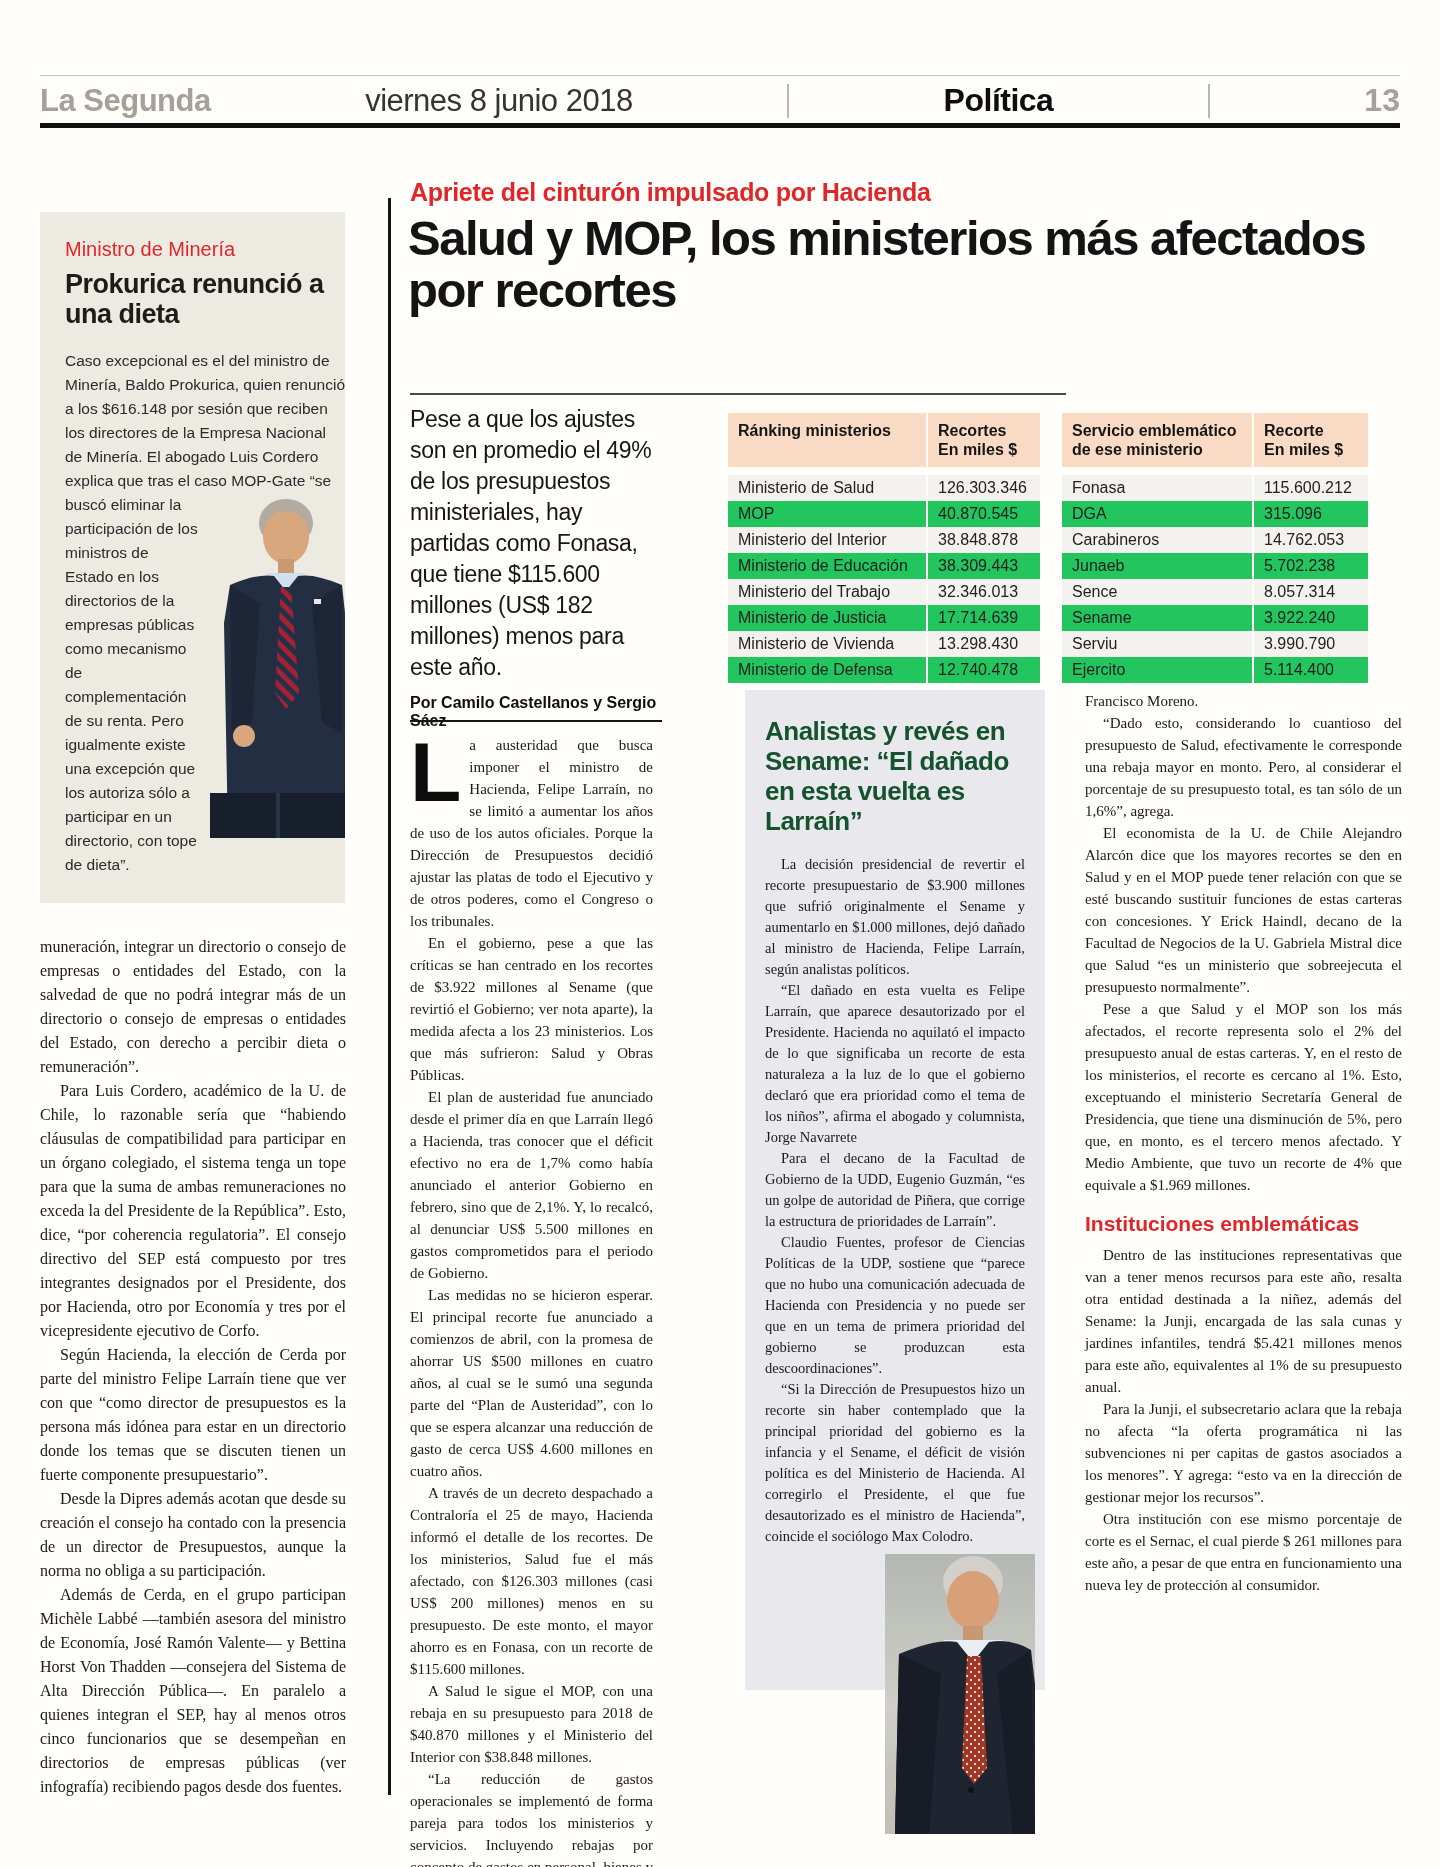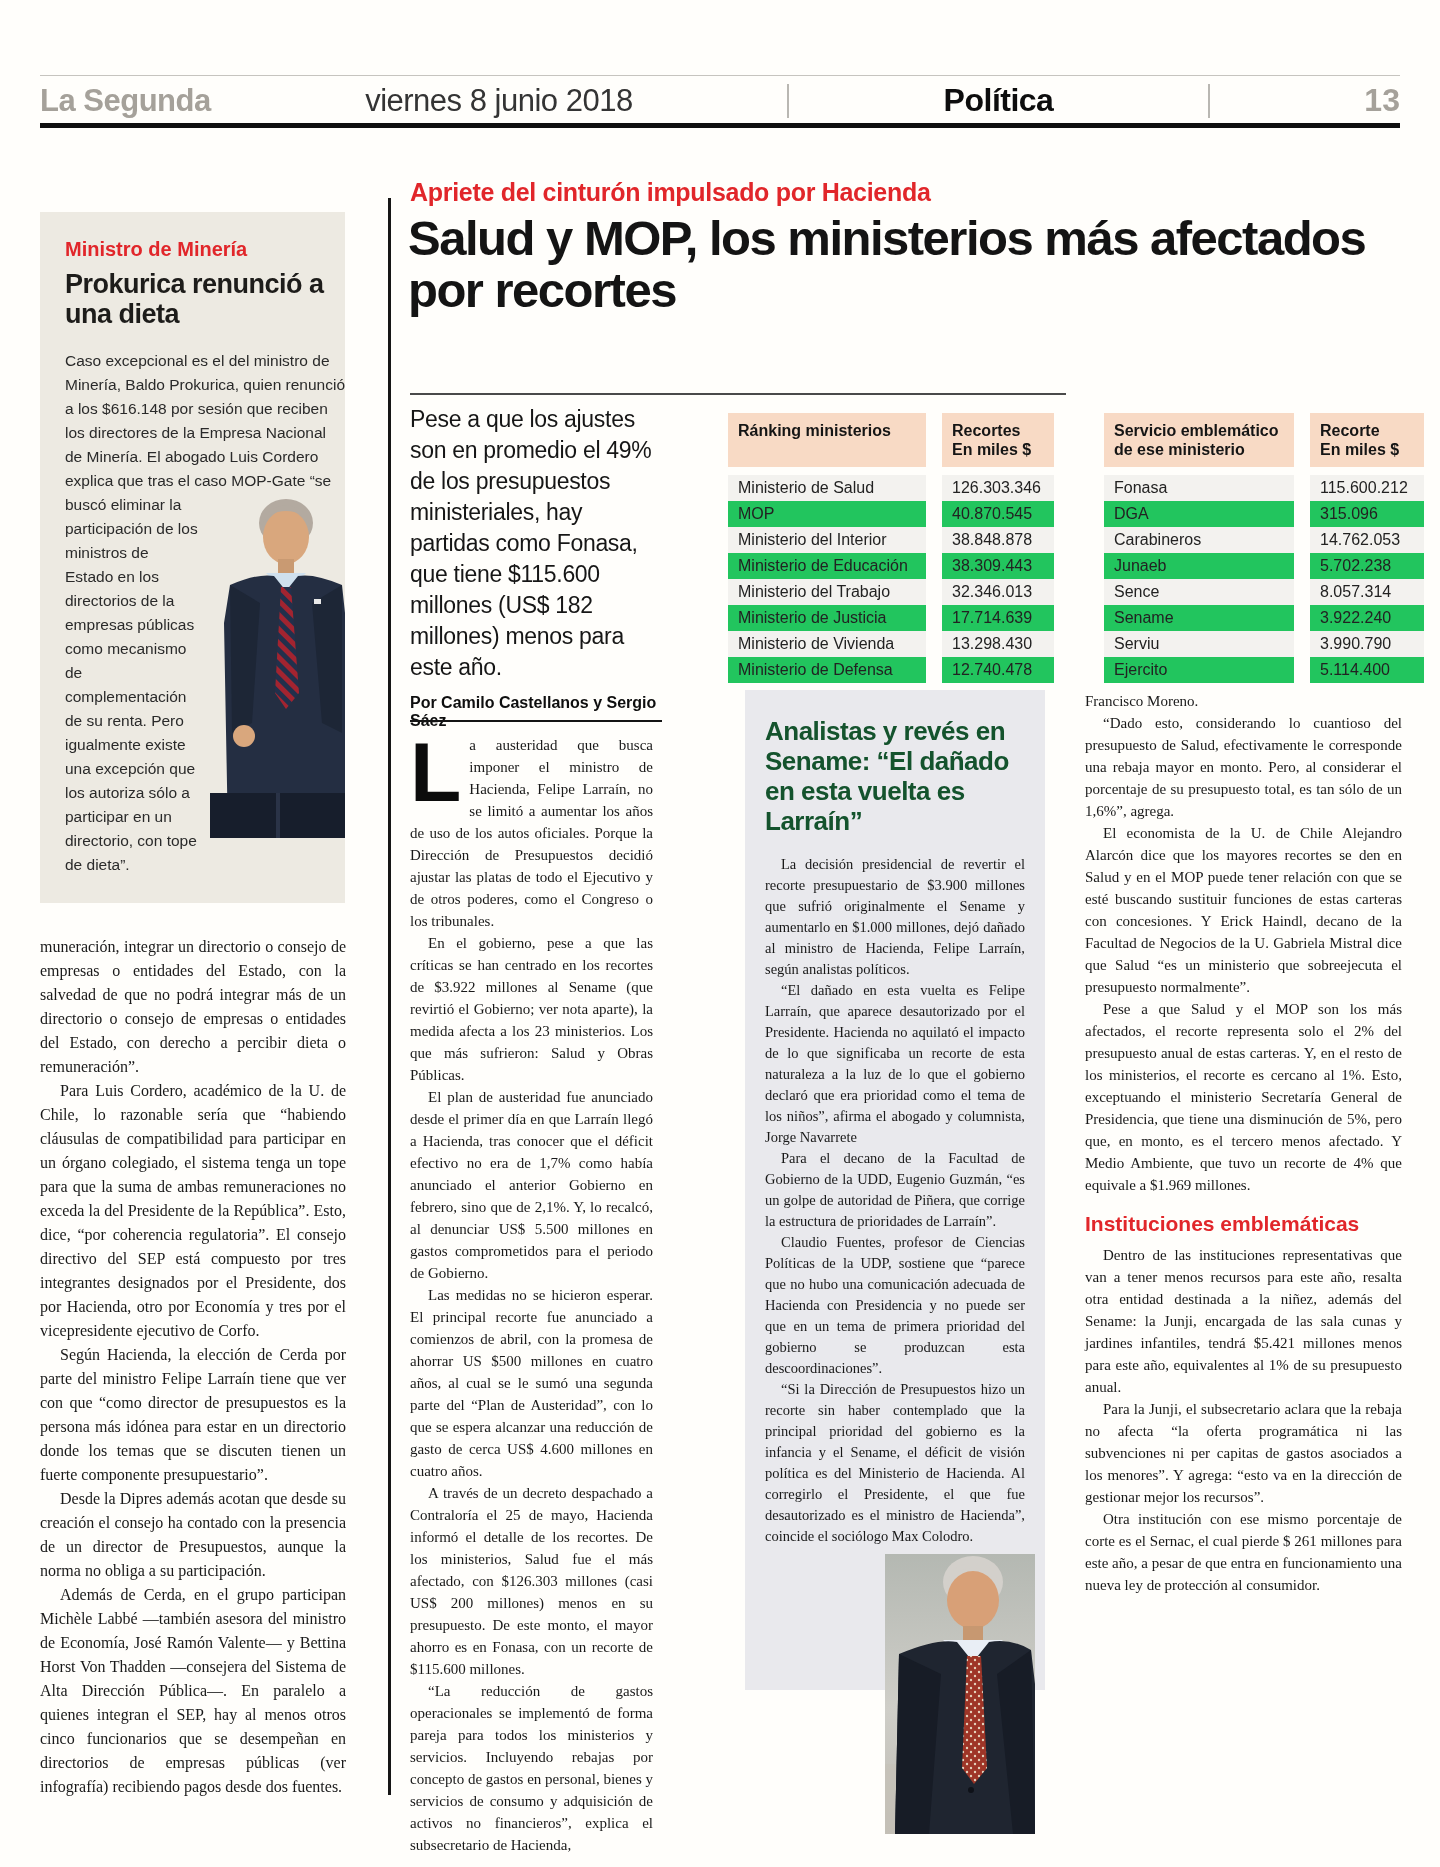--- a/index.html
+++ b/index.html
@@ -14,21 +14,21 @@
   .mh-brand{font-weight:bold;font-size:31px;color:#a5a19a;letter-spacing:-0.5px}
   .mh-date{font-size:31px;color:#343434;letter-spacing:-0.5px}
   .mh-sep{width:2px;height:34px;background:#b9b7b2}
   .mh-section{font-weight:bold;font-size:32px;color:#0d0d0d;letter-spacing:-0.5px}
   .mh-page{font-weight:bold;font-size:32px;color:#a5a19a}
   .blackbar{left:40px;top:123px;width:1360px;height:5px;background:#0f0f0f}
 
   
   .sidebar-box{left:40px;top:212px;width:305px;height:691px;background:#edeae2;
                box-sizing:border-box;padding:26px 0 0 25px}
-  .sb-kicker{font-weight:bold;font-size:20px;color:#e1262a;margin-bottom:8px}
+  .sb-kicker{font-weight:normal;font-size:20px;color:#e1262a;margin-bottom:8px}
   .sb-headline{font-weight:bold;font-size:27px;line-height:30px;color:#1d1c1a;
                width:272px;letter-spacing:-0.5px;margin-bottom:20px}
   .sb-body{width:280px}
   .sb-pusher{float:right;width:1px;height:144px;margin-right:-1px}
   .sb-photo{float:right;clear:right;width:135px;height:345px;margin-left:10px}
   .sb-text{margin:0;font-size:15.5px;line-height:24px;color:#2a2a2a}
 
   
   .left-col{left:40px;top:935px;width:306px}
   .serif p{margin:0;font-family:"Liberation Serif",serif;color:#191919;
@@ -53,21 +53,21 @@
   
   .col1{left:410px;top:734px;width:243px}
   .col1 p{font-size:15px;line-height:22px;text-indent:18px}
   .col1 p.noind{text-indent:0}
   .dropcap{float:left;font-family:"Liberation Sans",sans-serif;font-weight:bold;
            font-size:84px;line-height:66px;color:#0c0c0c;margin:5px 8px 0 0}
 
   
   .mtable{left:728px;top:413px;width:678px}
   .thead,.trow{display:grid;grid-template-columns:198px 112px 18px 190px 114px;
-               column-gap:16px}
+               column-gap:2px}
   .thead{margin-bottom:8px}
   .th{background:#f8dac5;font-weight:bold;font-size:16px;line-height:19px;
       padding:8px 10px;white-space:pre-line;color:#151515}
   .th.num,.td.num{text-align:left}
   .td{font-size:16px;line-height:26px;height:26px;padding:0 10px;white-space:nowrap;
       overflow:hidden;color:#222}
   .trow.r-light .td{background:#f3f2ef}
   .trow.r-dark  .td{background:#22c55e}
   .tgap{background:transparent}
 
@@ -151,20 +151,21 @@
   <div class="abs lead">Pese a que los ajustes son en promedio el 49% de los presupuestos ministeriales, hay partidas como Fonasa, que tiene $115.600 millones (US$ 182 millones) menos para este año.</div>
   <div class="abs byline">Por Camilo Castellanos y Sergio Sáez</div>
   <div class="abs byline-rule"></div>
 
   <div class="abs col1 serif">
     <p class="noind"><span class="dropcap">L</span><span>a austeridad que busca imponer el ministro de Hacienda, Felipe Larraín, no se limitó a aumentar los años de uso de los autos oficiales. Porque la Dirección de Presupuestos decidió ajustar las platas de todo el Ejecutivo y de otros poderes, como el Congreso o los tribunales.</span></p>
     <p>En el gobierno, pese a que las críticas se han centrado en los recortes de $3.922 millones al Sename (que revirtió el Gobierno; ver nota aparte), la medida afecta a los 23 ministerios. Los que más sufrieron: Salud y Obras Públicas.</p>
     <p>El plan de austeridad fue anunciado desde el primer día en que Larraín llegó a Hacienda, tras conocer que el déficit efectivo no era de 1,7% como había anunciado el anterior Gobierno en febrero, sino que de 2,1%. Y, lo recalcó, al denunciar US$ 5.500 millones en gastos comprometidos para el periodo de Gobierno.</p>
     <p>Las medidas no se hicieron esperar. El principal recorte fue anunciado a comienzos de abril, con la promesa de ahorrar US $500 millones en cuatro años, al cual se le sumó una segunda parte del “Plan de Austeridad”, con lo que se espera alcanzar una reducción de gasto de cerca US$ 4.600 millones en cuatro años.</p>
     <p>A través de un decreto despachado a Contraloría el 25 de mayo, Hacienda informó el detalle de los recortes. De los ministerios, Salud fue el más afectado, con $126.303 millones (casi US$ 200 millones) menos en su presupuesto. De este monto, el mayor ahorro es en Fonasa, con un recorte de $115.600 millones.</p>
+    <p>A Salud le sigue el MOP, con una rebaja en su presupuesto para 2018 de $40.870 millones y el Ministerio del Interior con $38.848 millones.</p>
     <p>“La reducción de gastos operacionales se implementó de forma pareja para todos los ministerios y servicios. Incluyendo rebajas por concepto de gastos en personal, bienes y servicios de consumo y adquisición de activos no financieros”, explica el subsecretario de Hacienda,</p>
   </div>
 
   <div class="abs mtable">
     <div class="thead">
       <div class="th">Ránking ministerios</div>
       <div class="th num">Recortes
 En miles $</div>
       <div class="tgap"></div>
       <div class="th num">Servicio emblemático

